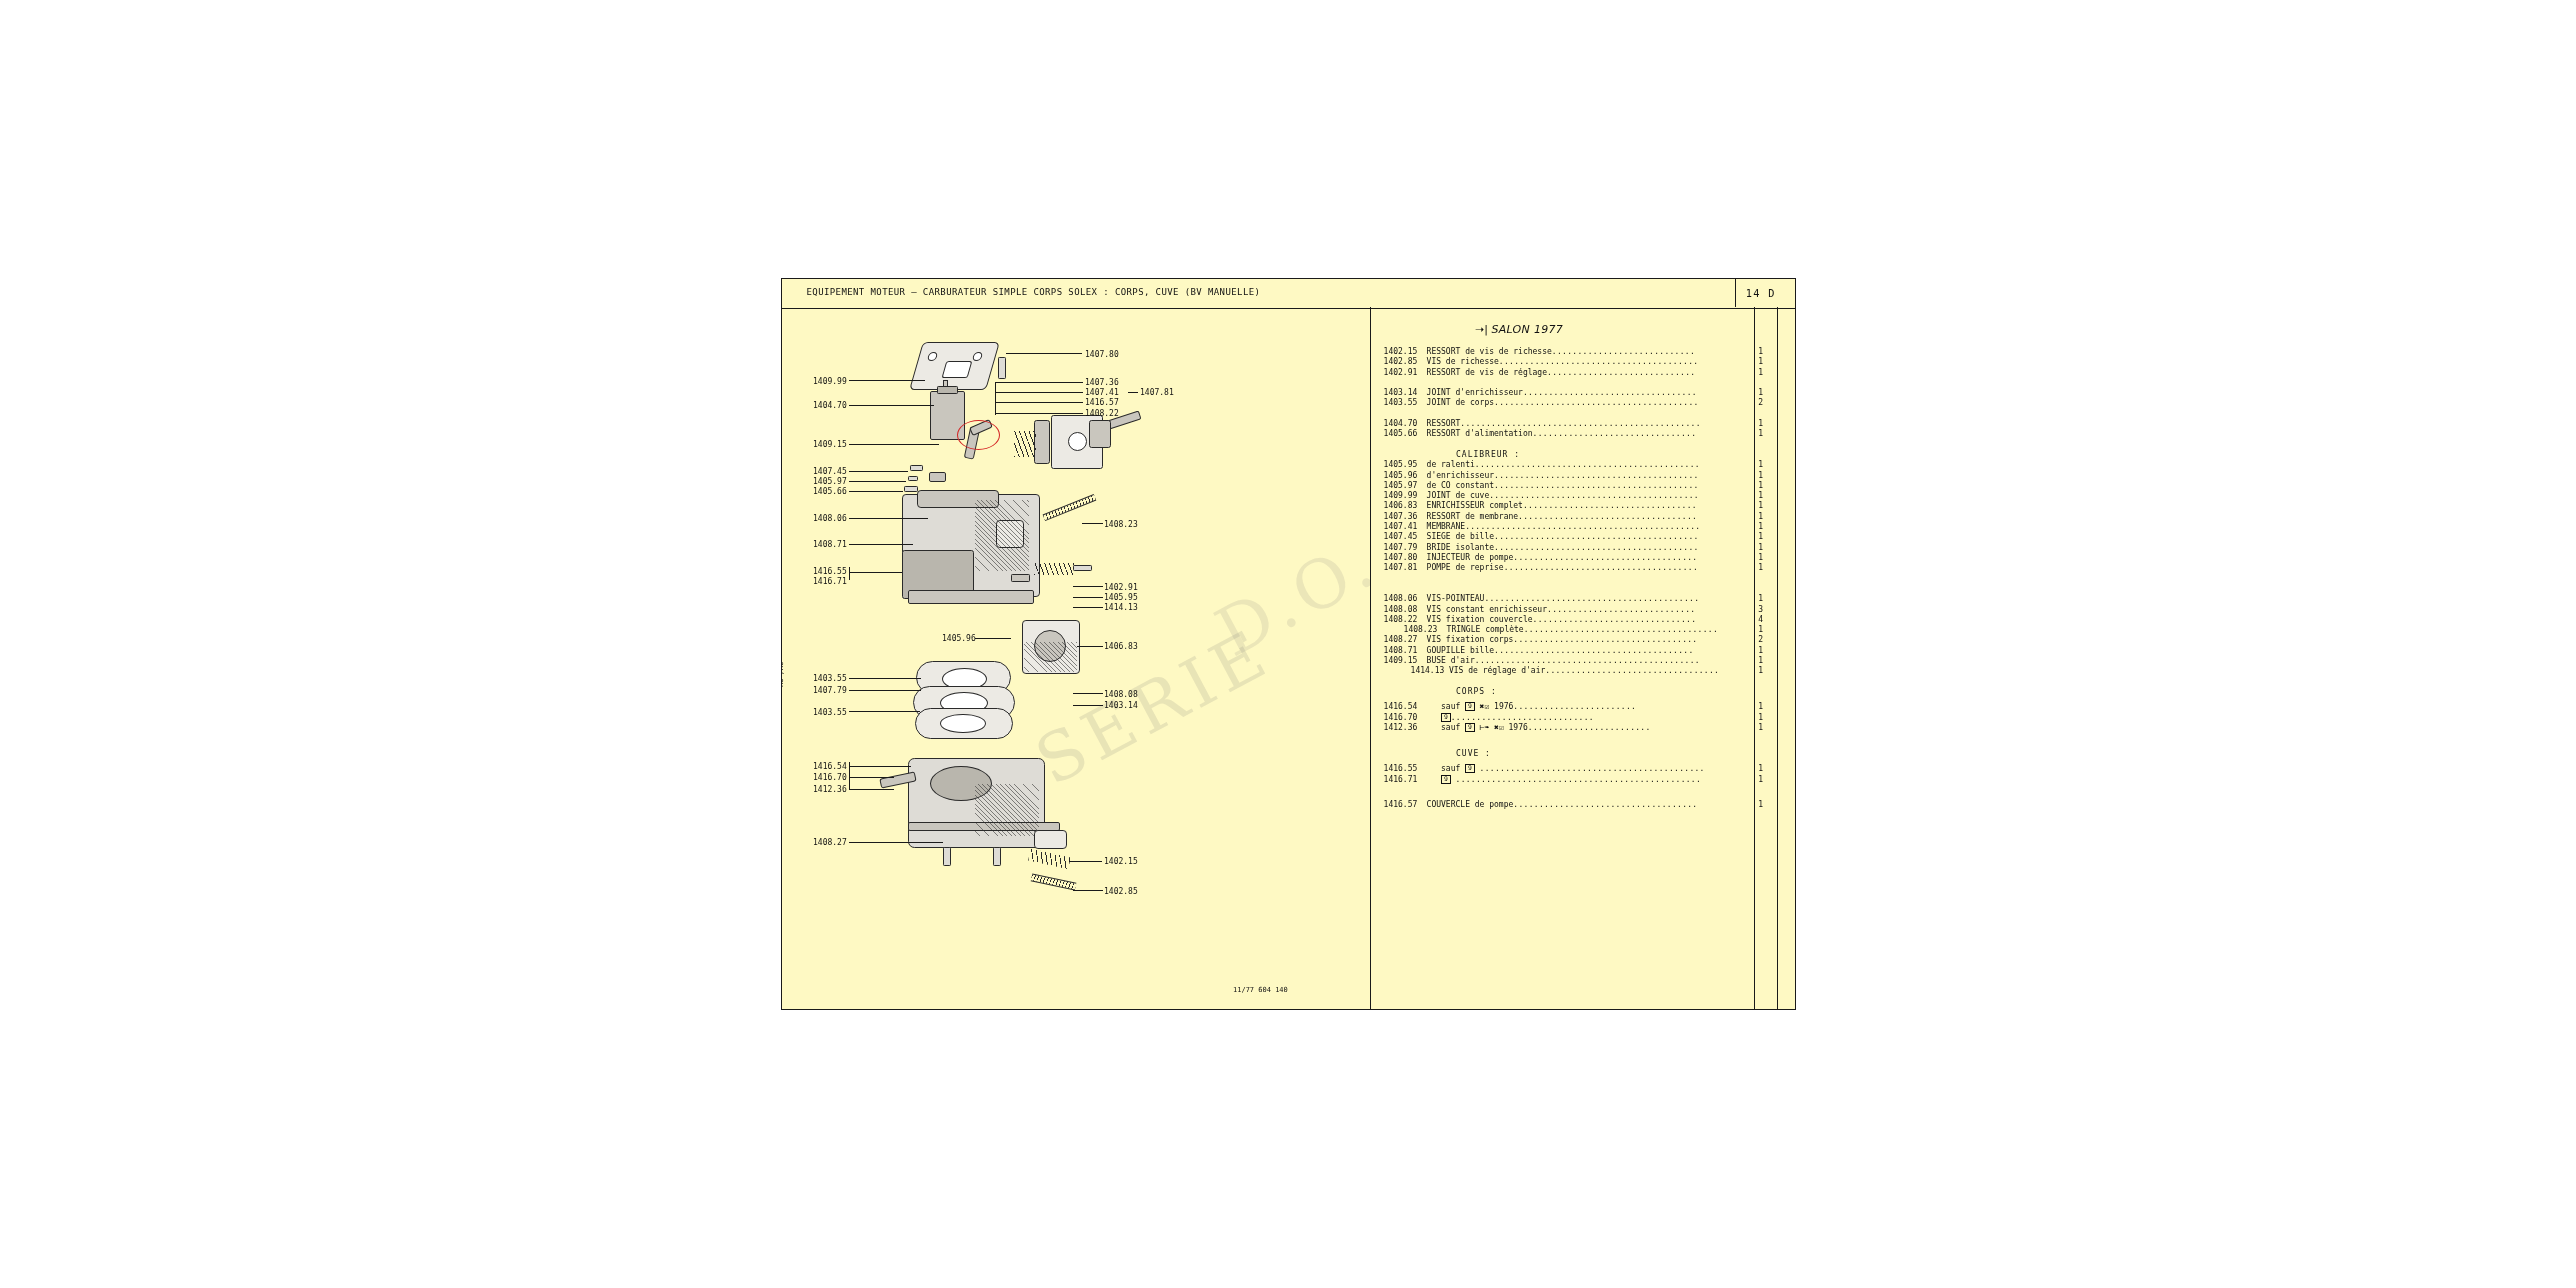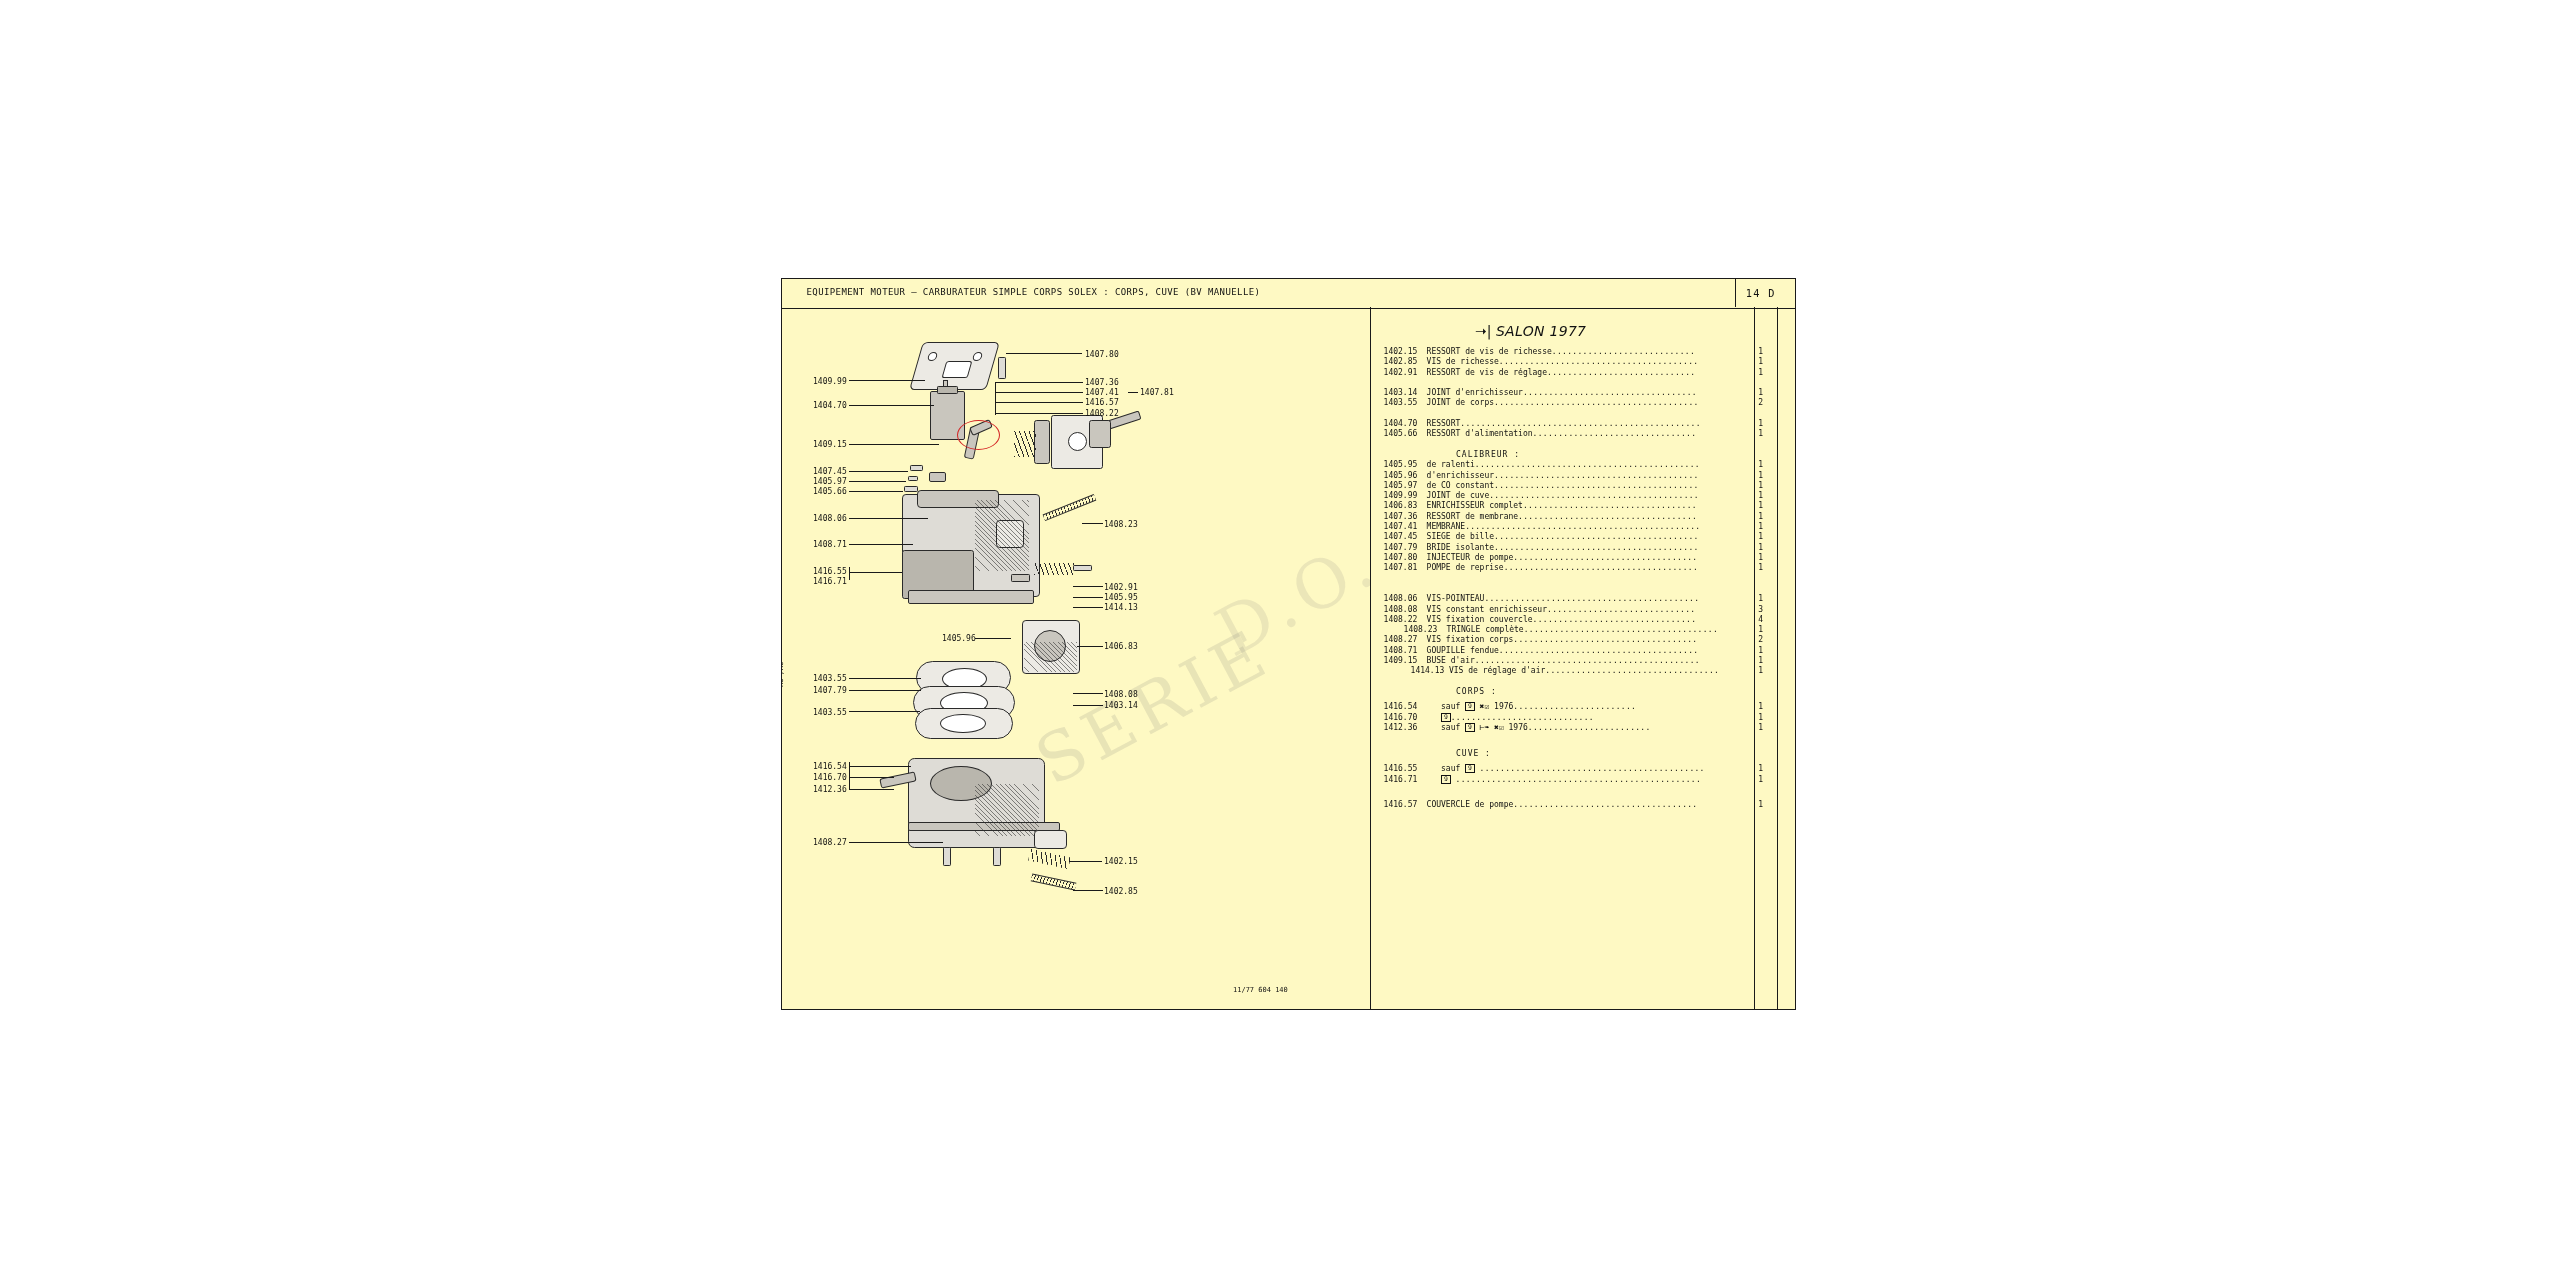--- a/index.html
+++ b/index.html
@@ -96,21 +96,21 @@
     width: 1.3px;
     height: 702px;
     background: #1a1a1a;
   }
 
   
   .salon {
     position: absolute;
     left: 103px;
     top: 15.5px;
-    font-size: 14px;
+    font-size: 11px;
     font-style: italic;
     font-family: "DejaVu Sans", sans-serif;
     letter-spacing: 0.3px;
     color: #111;
   }
   .salon .arrow { font-style: normal; letter-spacing: 0; }
 
   .entry {
     position: absolute;
     left: 11.6px;
@@ -452,21 +452,21 @@
         <div class="entry" style="top: 287px;"><span class="ref">1408.06</span><span class="desc">VIS-POINTEAU</span><span class="dots">..........................................</span></div>
         <div class="qty" style="top: 287px;">1</div>
         <div class="entry" style="top: 298px;"><span class="ref">1408.08</span><span class="desc">VIS constant enrichisseur</span><span class="dots">.............................</span></div>
         <div class="qty" style="top: 298px;">3</div>
         <div class="entry" style="top: 308px;"><span class="ref">1408.22</span><span class="desc">VIS fixation couvercle</span><span class="dots">................................</span></div>
         <div class="qty" style="top: 308px;">4</div>
         <div class="entry" style="top: 318px; margin-left: 20px;"><span class="ref">1408.23</span><span class="desc">TRINGLE complète</span><span class="dots">......................................</span></div>
         <div class="qty" style="top: 318px;">1</div>
         <div class="entry" style="top: 328px;"><span class="ref">1408.27</span><span class="desc">VIS fixation corps</span><span class="dots">....................................</span></div>
         <div class="qty" style="top: 328px;">2</div>
-        <div class="entry" style="top: 339px;"><span class="ref">1408.71</span><span class="desc">GOUPILLE fendue</span><span class="dots">.......................................</span></div>
+        <div class="entry" style="top: 339px;"><span class="ref">1408.71</span><span class="desc">GOUPILLE bille</span><span class="dots">.......................................</span></div>
         <div class="qty" style="top: 339px;">1</div>
         <div class="entry" style="top: 349px;"><span class="ref">1409.15</span><span class="desc">BUSE d'air</span><span class="dots">............................................</span></div>
         <div class="qty" style="top: 349px;">1</div>
         <div class="entry" style="top: 359px; text-align: center;"><span class="ref">1414.13</span><span class="desc">VIS de réglage d'air</span><span class="dots">..................................</span></div>
         <div class="qty" style="top: 359px;">1</div>
         <div class="section-head" style="top: 143px;">CALIBREUR :</div>
         <div class="section-head" style="top: 380px;">CORPS :</div>
         <div class="section-head" style="top: 442px;">CUVE :</div>
         <div class="entry" style="top: 395px;"><span class="ref">1416.54</span>&nbsp;&nbsp;&nbsp;<span>sauf </span><span class="boxed">9</span> <span>✖☑</span> <span>1976</span><span class="dots">........................</span></div>
         <div class="qty" style="top: 395px;">1</div>

